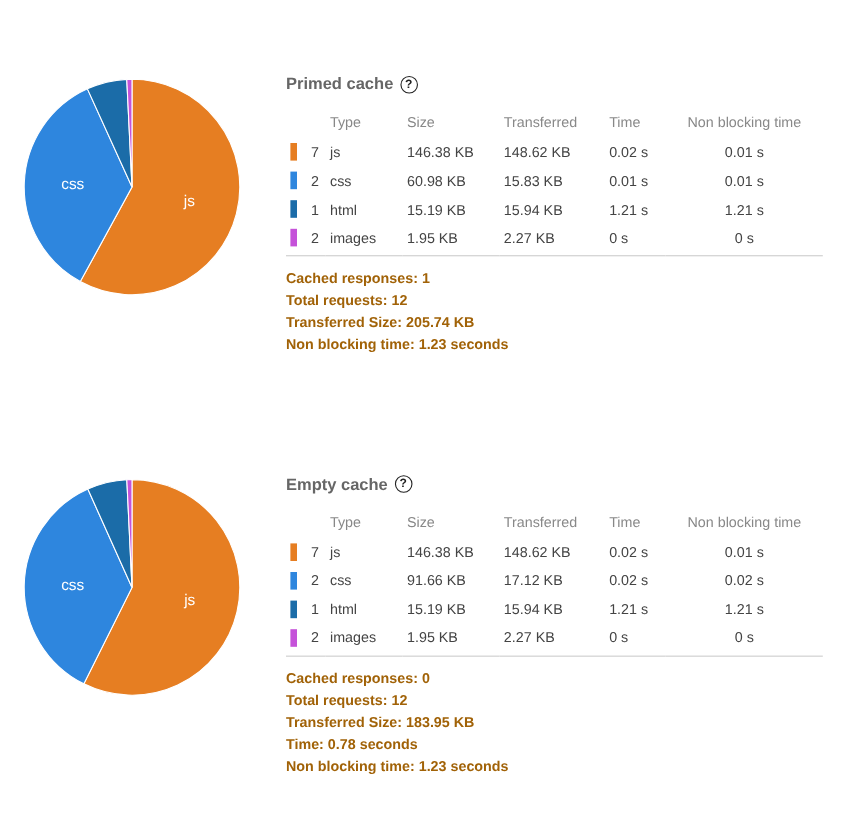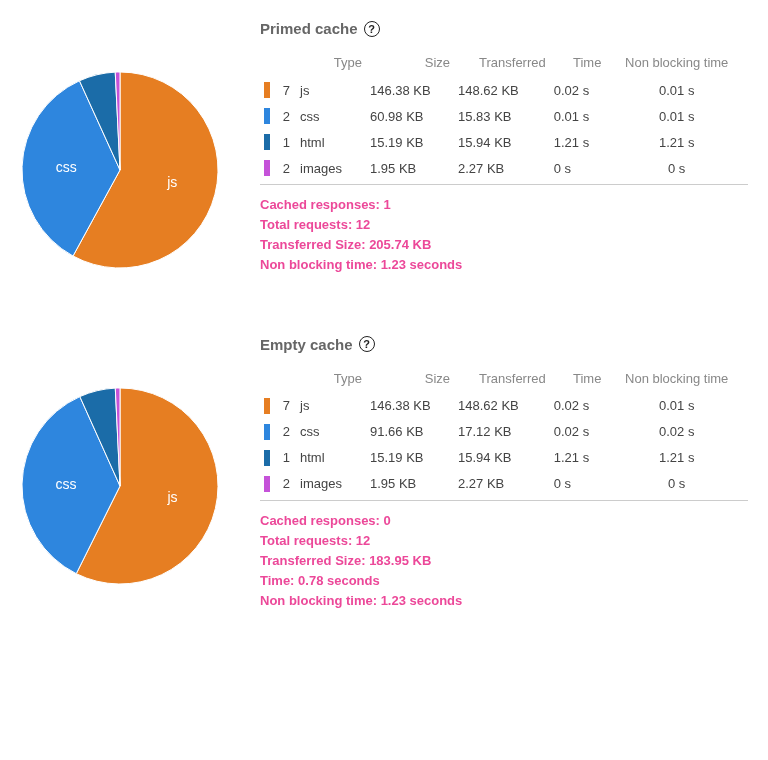--- a/index.html
+++ b/index.html
@@ -22,20 +22,21 @@
     display: flex;
     align-items: flex-start;
     padding-top: 50px;
   }
   .pie {
     width: 200px;
     height: 200px;
   }
   .info-col {
     flex: 1;
+    margin-top: 48px;
   }
   .title-row {
     display: flex;
     align-items: center;
     gap: 6px;
     color: #666;
     font-size: 15px;
     font-weight: 600;
     margin-bottom: 12px;
   }
@@ -52,21 +53,21 @@
     color: #222;
     cursor: pointer;
   }
   table.types {
     width: 100%;
     border-collapse: collapse;
     color: #555;
     font-size: 13px;
   }
   table.types th {
-    text-align: right;
+    text-align: left;
     font-weight: 400;
     color: #888;
     padding: 6px 4px;
     border-bottom: 1px solid transparent;
   }
   table.types th.right, table.types td.right { text-align: center; }
   table.types td {
     padding: 5px 4px;
     color: #444;
   }
@@ -81,21 +82,21 @@
   .swatch div {
     width: 6px;
     height: 16px;
   }
   .count-col { width: 26px; text-align: right; padding-right: 6px !important;}
   .type-col { width: 70px; }
   .summary {
     margin-top: 10px;
     font-size: 13px;
     line-height: 1.55;
-    color: #ec4899;
+    color: #a16207;
   }
   .summary b { font-weight: 700; }
   .pie-label {
     font-size: 14px;
     fill: #fff;
     font-weight: 400;
   }
 </style>
 </head>
 <body>

